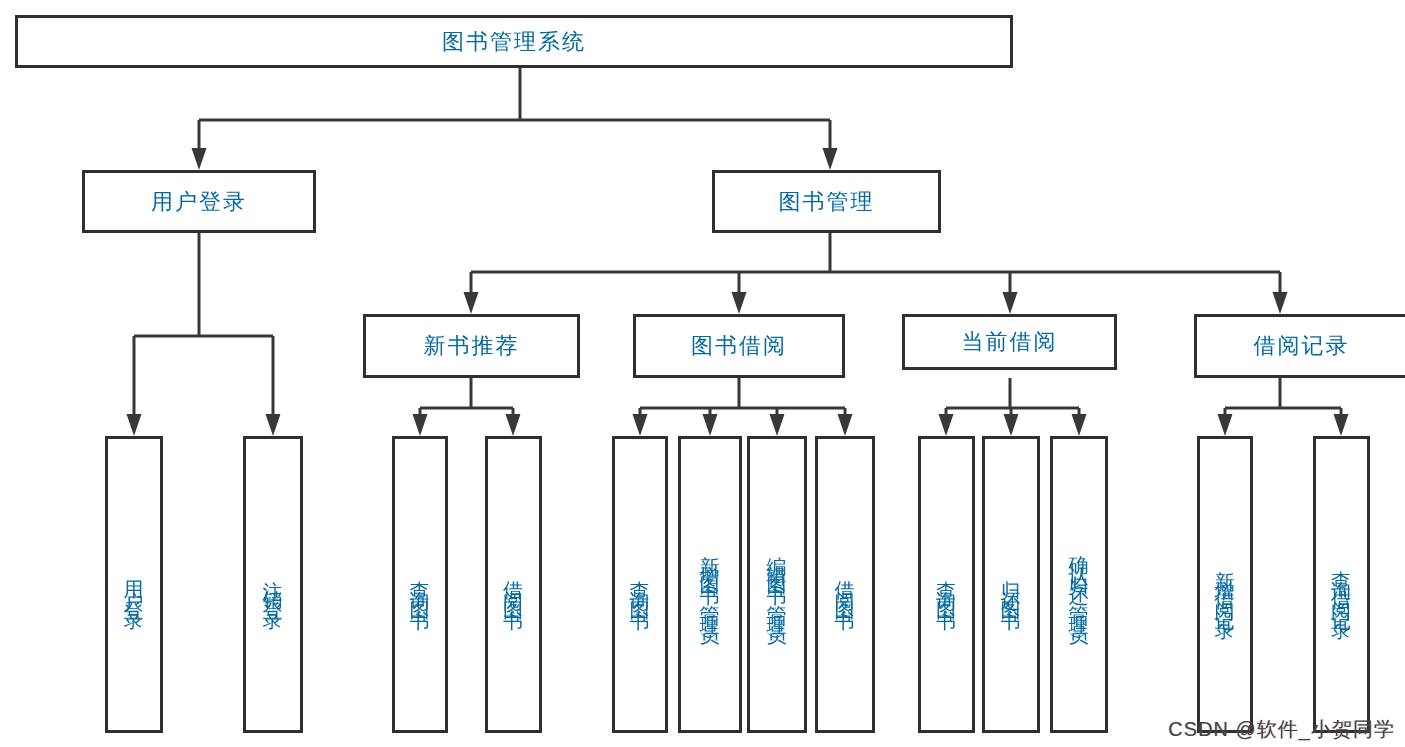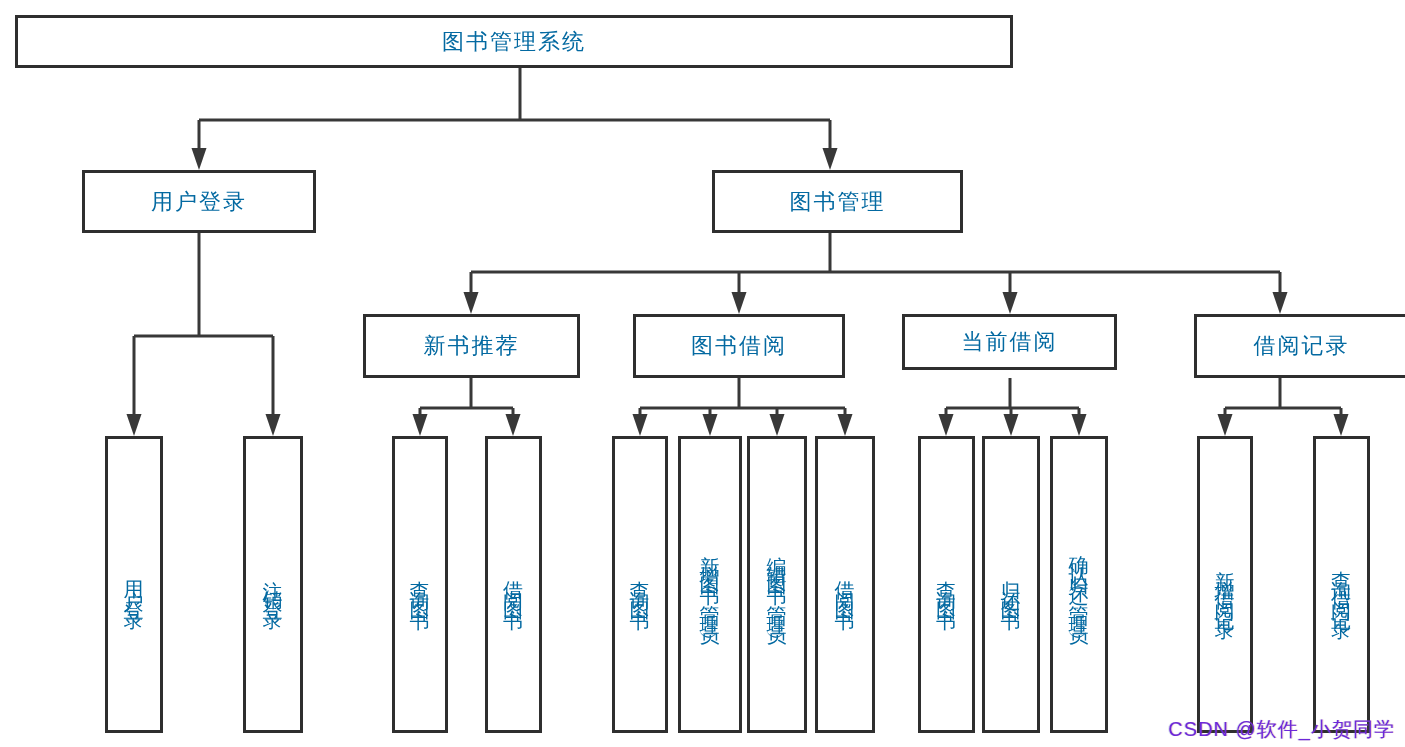--- a/index.html
+++ b/index.html
@@ -27,21 +27,21 @@
     text-orientation:mixed;
     font-size:20px;
     line-height:1;
     letter-spacing:10px;
     white-space:nowrap;
   }
   .watermark{
     position:absolute;
     right:10px;bottom:4px;
     font-size:20px;
-    color:#6d28d9;
+    color:#404040;
     text-shadow:1px 0 rgba(190,80,80,0.25), -1px 0 rgba(90,120,190,0.25);
     letter-spacing:1px;
     pointer-events:none;
   }
 </style>
 </head>
 <body>
 
 <div class="canvas">
 
@@ -95,21 +95,21 @@
     </g>
   </svg>
 
   <div class="box h-box" style="left:15px;top:15px;width:998px;height:53px;">
     <span>图书管理系统</span>
   </div>
 
   <div class="box h-box" style="left:82px;top:170px;width:234px;height:63px;">
     <span>用户登录</span>
   </div>
-  <div class="box h-box" style="left:712px;top:170px;width:251px;height:63px;">
+  <div class="box h-box" style="left:712px;top:170px;width:229px;height:63px;">
     <span>图书管理</span>
   </div>
 
   <div class="box h-box" style="left:363px;top:314px;width:217px;height:64px;">
     <span>新书推荐</span>
   </div>
   <div class="box h-box" style="left:633px;top:314px;width:212px;height:64px;">
     <span>图书借阅</span>
   </div>
   <div class="box h-box" style="left:902px;top:314px;width:215px;height:56px;">

